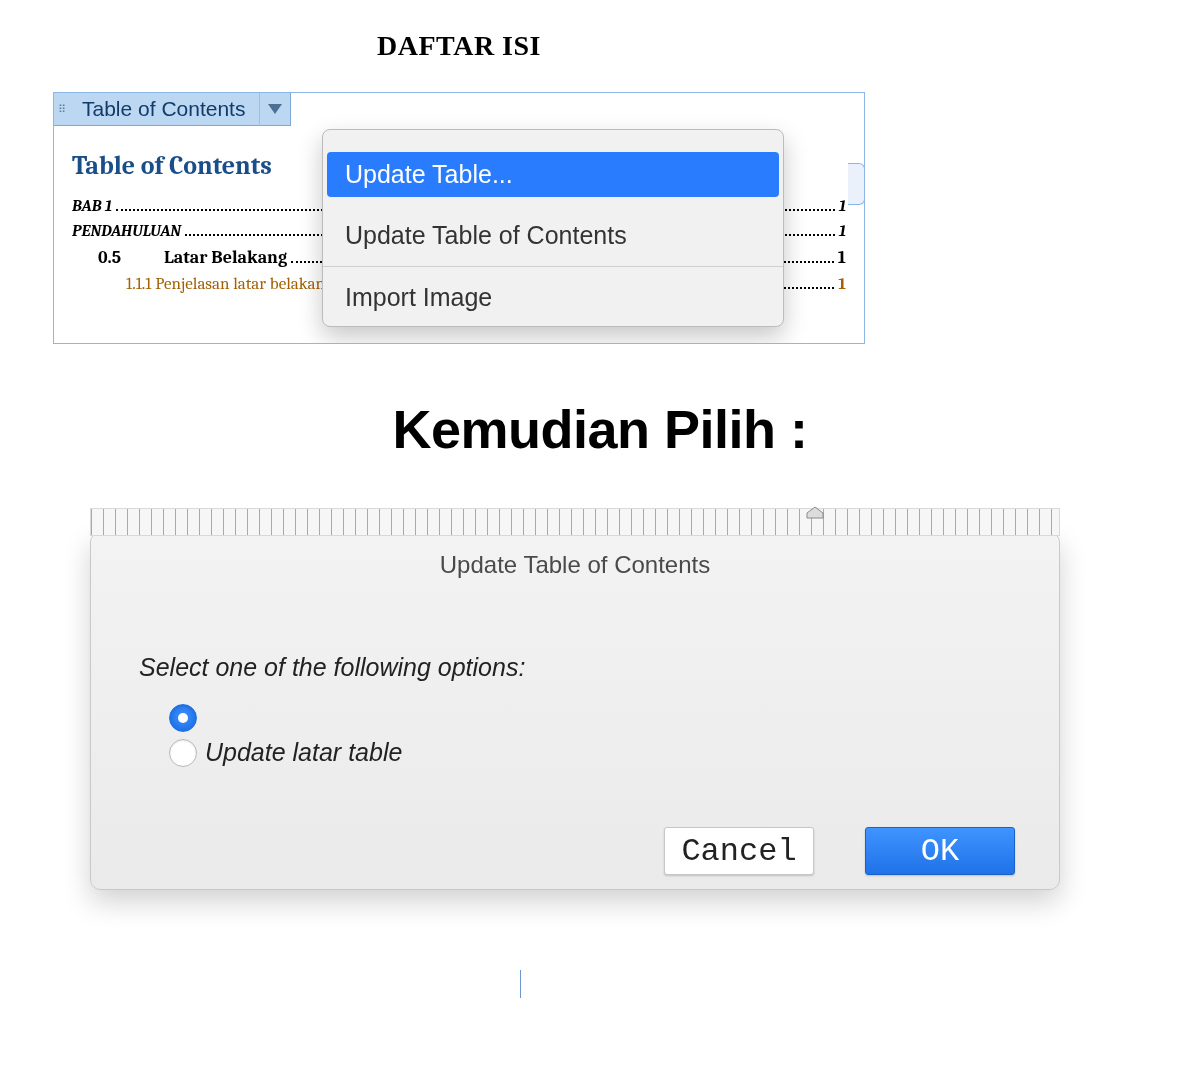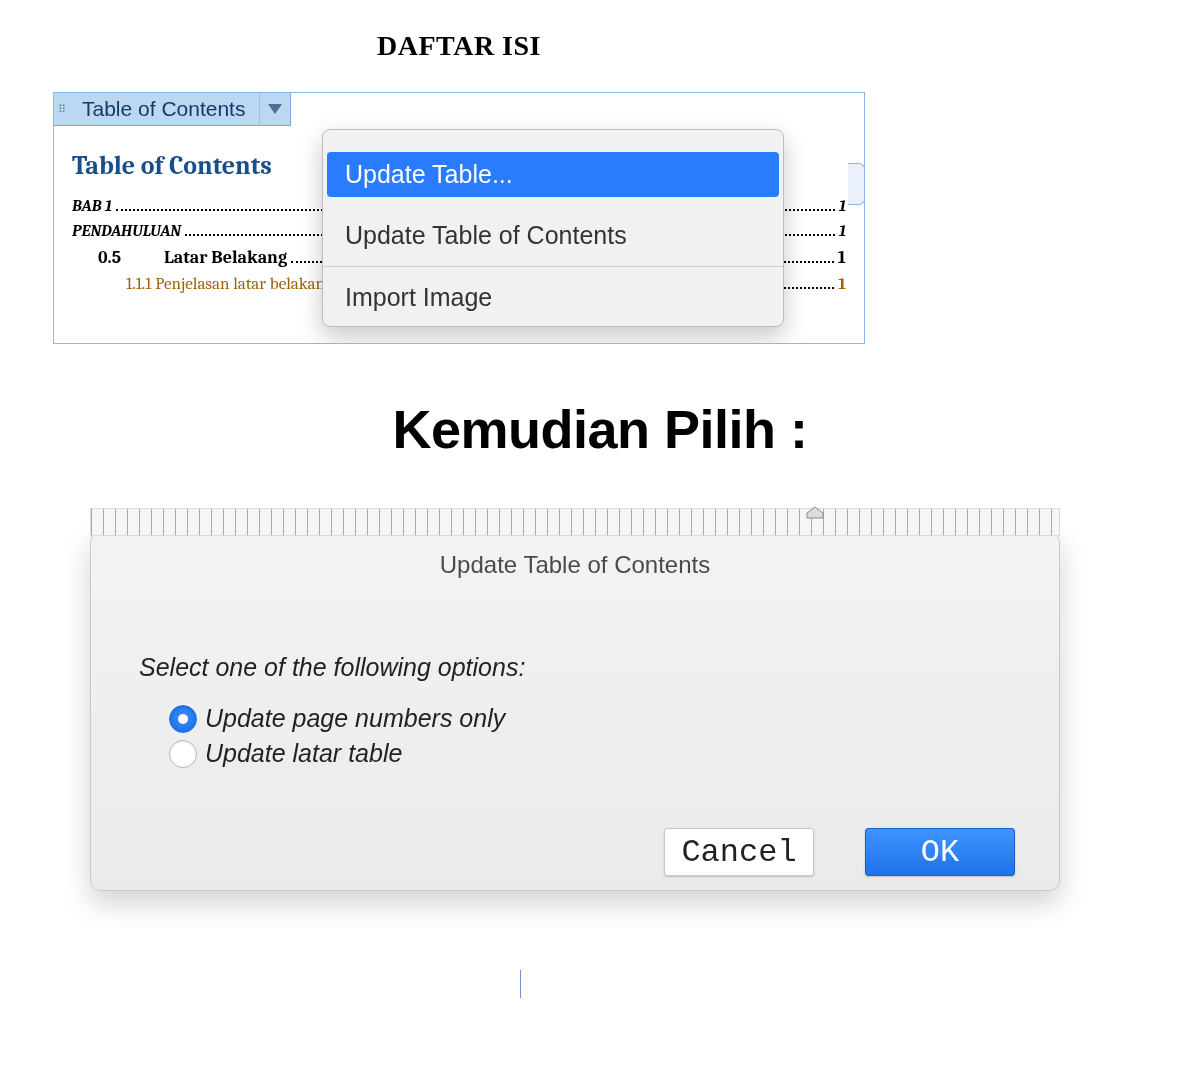--- a/index.html
+++ b/index.html
@@ -375,21 +375,20 @@
       <div class="dlg-title">Update Table of Contents</div>
 
       <div class="dlg-body">
         <div class="dlg-prompt">Select one of the following options:</div>
 
         <div class="dlg-opts">
           <div class="dlg-opt">
             <span class="radio sel">
                 <span class="dot"></span>
               </span>
-            <span>Update page numbers only</span>
           </div>
           <div class="dlg-opt">
             <span class="radio"></span>
             <span>Update latar table</span>
           </div>
         </div>
       </div>
 
       <div class="dlg-buttons">
         <div class="btn cancel">Cancel</div>

